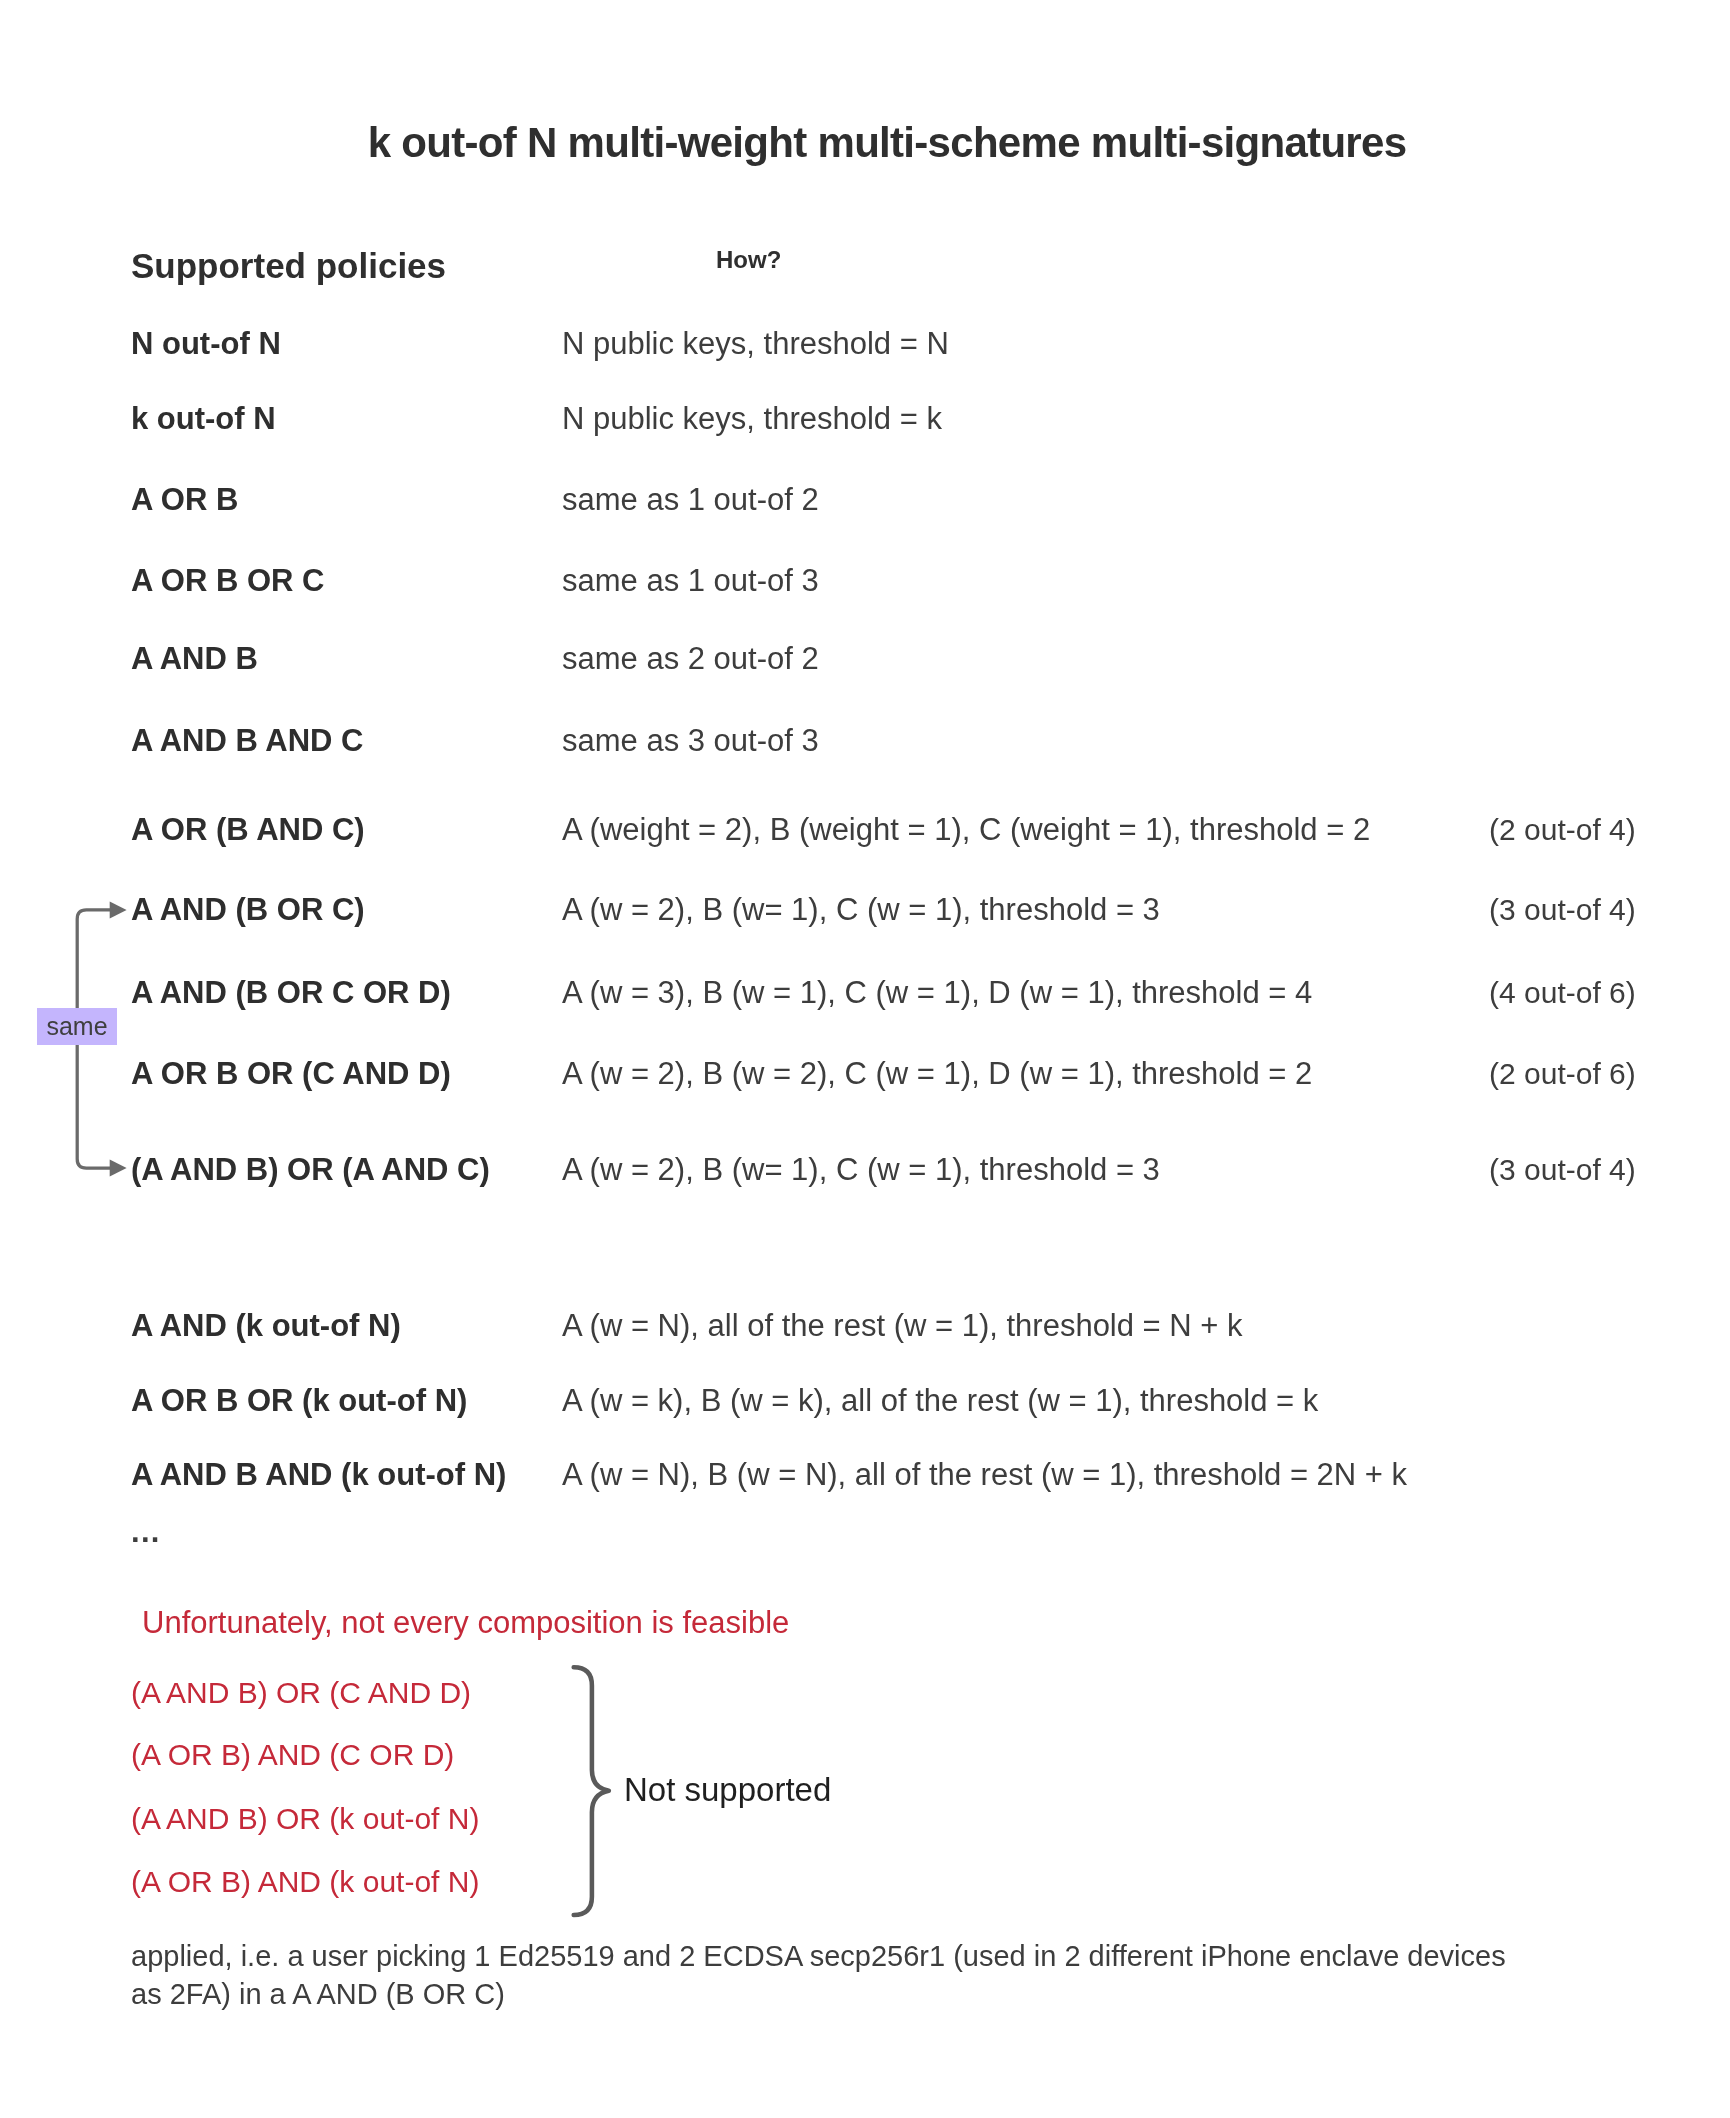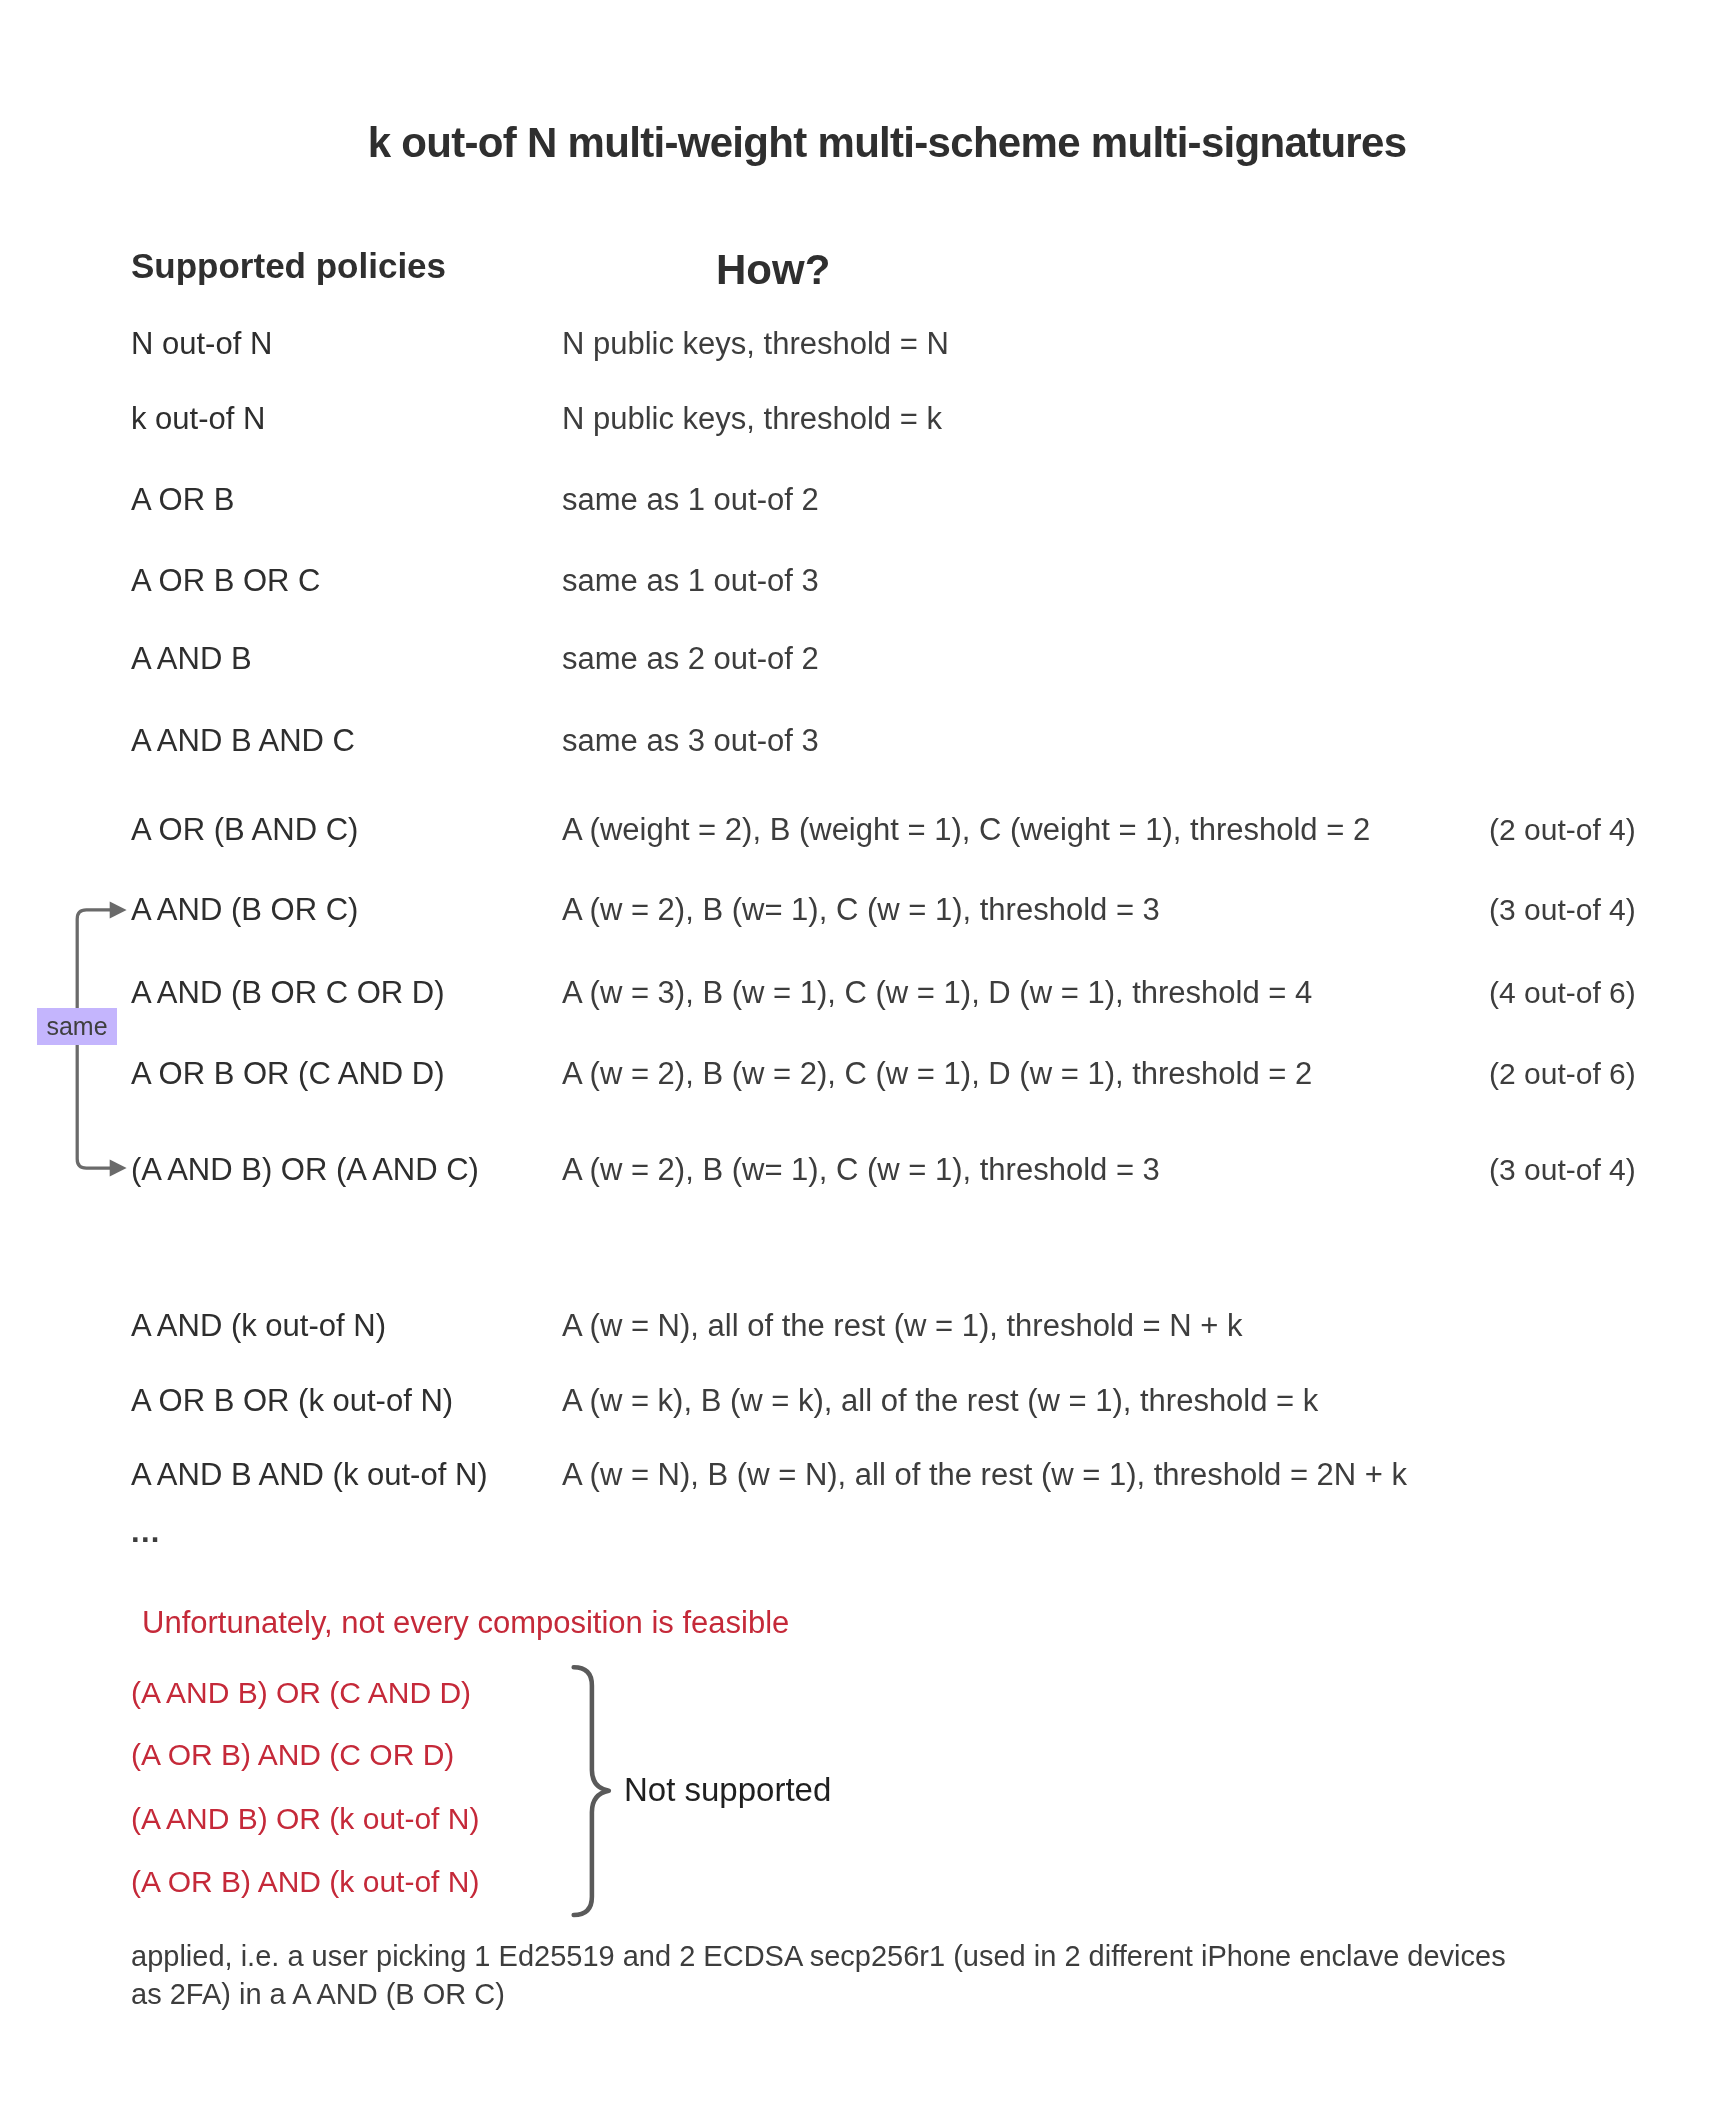--- a/index.html
+++ b/index.html
@@ -22,29 +22,29 @@
     letter-spacing:-0.7px;
     padding-left:22px;
   }
   .col-headers{position:absolute; top:246px; left:0; width:100%; height:39px;}
   .h-policy{
     position:absolute; left:131px; top:0;
     font-size:35px; font-weight:700; color:#2f2f2f; white-space:nowrap;
   }
   .h-how{
     position:absolute; left:716px; top:0;
-    font-size:42px; font-weight:700; color:#2f2f2f; white-space:nowrap;
+    font-size:24px; font-weight:700; color:#2f2f2f; white-space:nowrap;
   }
   .row{
     position:absolute; left:131px; width:1515px; height:37px;
     display:flex; align-items:center;
     font-size:31px;
   }
   .cell{display:block;}
-  .policy{width:431px; flex:0 0 431px; font-weight:400; color:#2e2e2e; white-space:nowrap;}
+  .policy{width:431px; flex:0 0 431px; font-weight:700; color:#2e2e2e; white-space:nowrap;}
   .how{width:927px; flex:0 0 927px; color:#3d3d3d; white-space:nowrap;}
   .note{width:157px; flex:0 0 157px; color:#3d3d3d; white-space:nowrap; font-size:30px;}
   .ellipsis{
     position:absolute; left:131px; top:1514px;
     font-size:31px; font-weight:700; color:#3d3d3d; letter-spacing:1.3px;
   }
   .same-svg{position:absolute; left:33px; top:875px;}
   .same-label{
     position:absolute; left:37px; top:1008px; width:80px;
     text-align:center;

